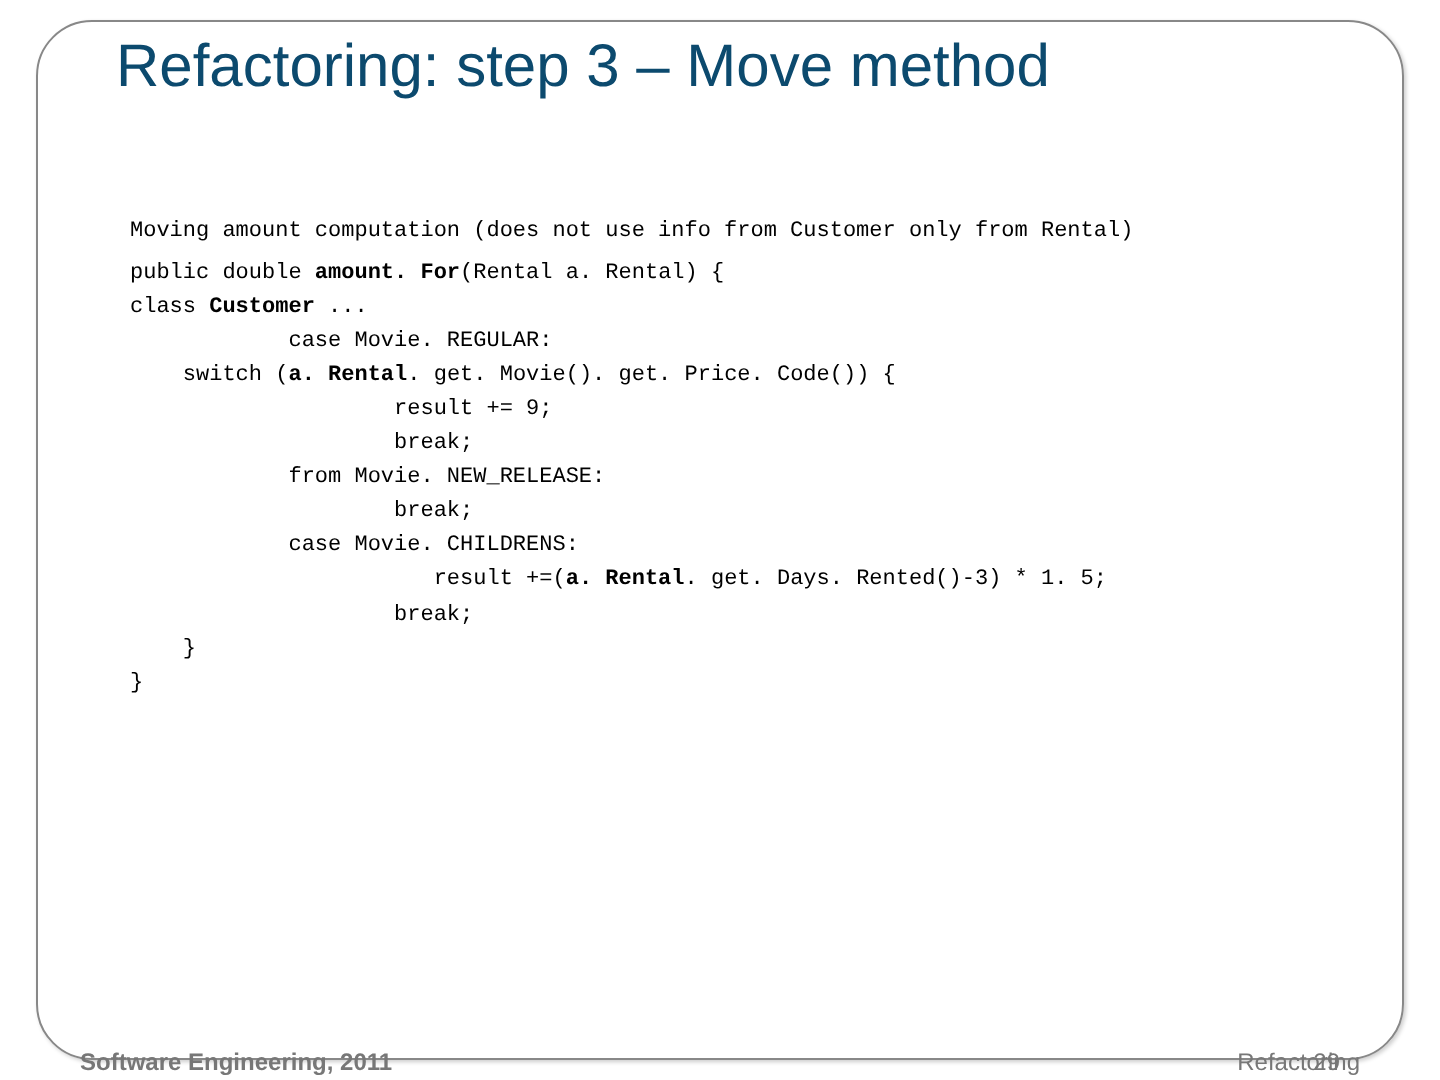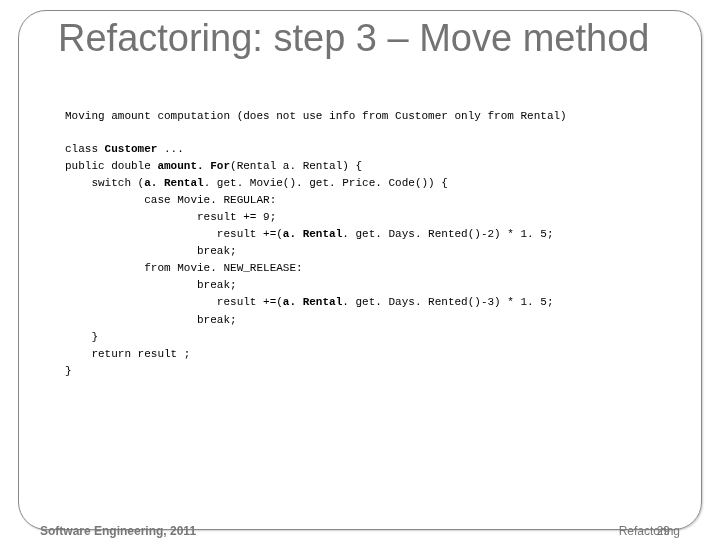--- a/index.html
+++ b/index.html
@@ -19,36 +19,36 @@
     bottom: 10px;
     border: 1px solid #888;
     border-radius: 28px;
     box-shadow: 1px 1px 2px rgba(0,0,0,0.2);
   }
   .title {
     position: absolute;
     top: 16px;
     left: 58px;
     right: 40px;
-    font-size: 38px;
-    color: #737373;
+    font-size: 30px;
+    color: #0c4a6e;
     line-height: 1.2;
   }
   .body {
     position: absolute;
     top: 108px;
     left: 65px;
     right: 40px;
     font-family: "Courier New", Courier, monospace;
     font-size: 11px;
     color: #000;
     line-height: 1.55;
   }
   .desc {
-    margin-bottom: 16px;
+    margin-bottom: 4px;
   }
   .code-line { white-space: pre; }
   .footer {
     position: absolute;
     bottom: 16px;
     left: 40px;
     right: 40px;
     font-size: 12px;
     color: #777;
     font-family: Arial, Helvetica, sans-serif;
@@ -61,33 +61,32 @@
 </head>
 <body>
 
 <div class="slide-border"></div>
 
 <div class="title">Refactoring: step 3 – Move method</div>
 
 <div class="body">
   <div class="desc">Moving amount computation (does not use info from Customer only from Rental)</div>
 
+  <div class="code-line"><span>public double </span><b>amount. For</b><span>(Rental a. Rental) {</span></div>
   <div class="code-line"><span>class </span><b>Customer</b><span> ...</span></div>
-  <div class="code-line"><span>public double </span><b>amount. For</b><span>(Rental a. Rental) {</span></div>
+  <div class="code-line">            case Movie. REGULAR:</div>
   <div class="code-line"><span>    switch (</span><b>a. Rental</b><span>. get. Movie(). get. Price. Code()) {</span></div>
-  <div class="code-line">            case Movie. REGULAR:</div>
   <div class="code-line">                    result += 9;</div>
-  <div class="code-line"><span>                       result +=(</span><b>a. Rental</b><span>. get. Days. Rented()-2) * 1. 5;</span></div>
   <div class="code-line">                    break;</div>
   <div class="code-line">            from Movie. NEW_RELEASE:</div>
   <div class="code-line">                    break;</div>
+  <div class="code-line">            case Movie. CHILDRENS:</div>
   <div class="code-line"><span>                       result +=(</span><b>a. Rental</b><span>. get. Days. Rented()-3) * 1. 5;</span></div>
   <div class="code-line">                    break;</div>
   <div class="code-line">    }</div>
-  <div class="code-line">    return result ;</div>
   <div class="code-line">}</div>
 </div>
 
 <div class="footer">
   <span class="footer-left">Software Engineering, 2011</span>
   <span class="footer-center">Refactoring</span>
   <span class="footer-right">29</span>
 </div>
 
 </body></html>

